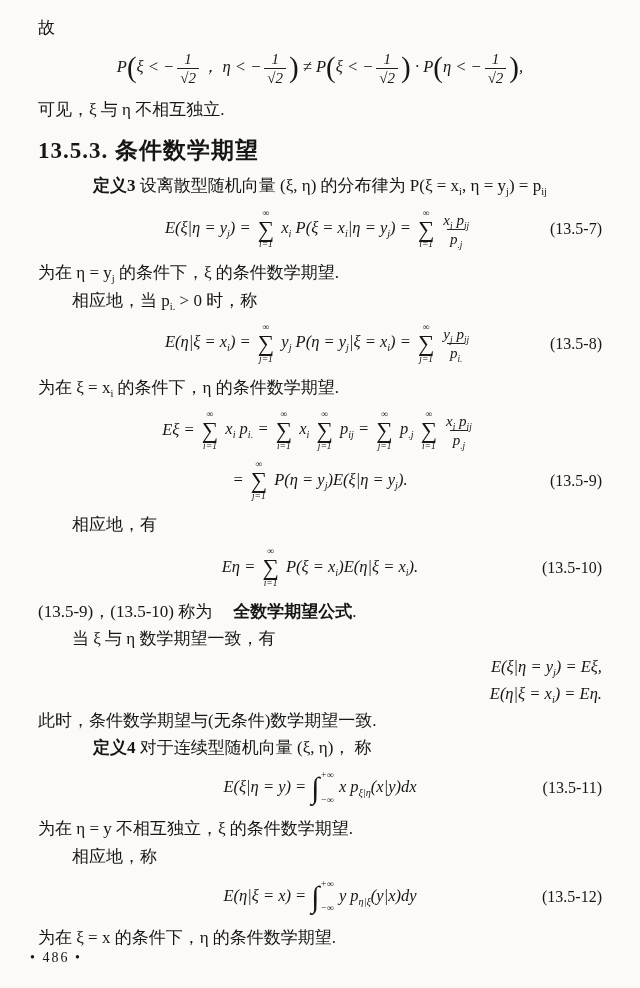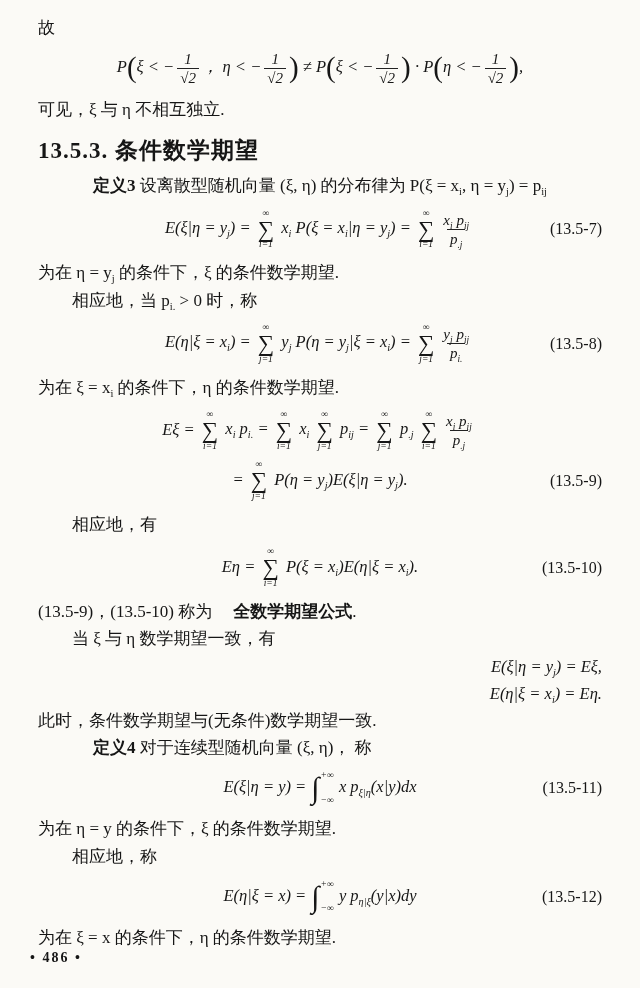--- a/index.html
+++ b/index.html
@@ -58,21 +58,21 @@
   .intg .isym { font-size:30px; line-height:1; font-style:normal; }
   .intg .ilims {
     display:inline-flex; flex-direction:column; justify-content:space-between;
     height:36px; font-size:9.5px; margin-left:1px;
   }
   
   .bp { font-size:29px; font-style:normal; vertical-align:middle; line-height:0; position:relative; top:-2px; }
   sub { font-size:0.62em; line-height:0; }
   .footer {
     position:absolute; left:30px; bottom:22px;
-    font-size:14px; letter-spacing:2px;font-weight:bold;
+    font-size:14px; letter-spacing:2px;
   }
   .ceq { text-align:right; font-style:italic; font-size:16.5px; line-height:1.65; }
 </style>
 </head>
 <body>
 
 <div class="page">
 
   <div class="para">故</div>
 
@@ -197,21 +197,21 @@
     <span>E(ξ|η = y) = </span><span class="intg">
         <span class="isym">∫</span>
         <span class="ilims">
           <span>+∞</span>
           <span>−∞</span>
         </span>
       </span><span> x p<sub>ξ|η</sub>(x|y)dx</span>
     <span class="eq-tag">(13.5-11)</span>
   </div>
 
-  <div class="para">为在 η = y 的条件下，ξ 的条件数学期望.</div>
+  <div class="para">为在 η = y 不相互独立，ξ 的条件数学期望.</div>
   <div class="para indent">相应地，称</div>
 
   <div class="eq">
     <span>E(η|ξ = x) = </span><span class="intg">
         <span class="isym">∫</span>
         <span class="ilims">
           <span>+∞</span>
           <span>−∞</span>
         </span>
       </span><span> y p<sub>η|ξ</sub>(y|x)dy</span>

